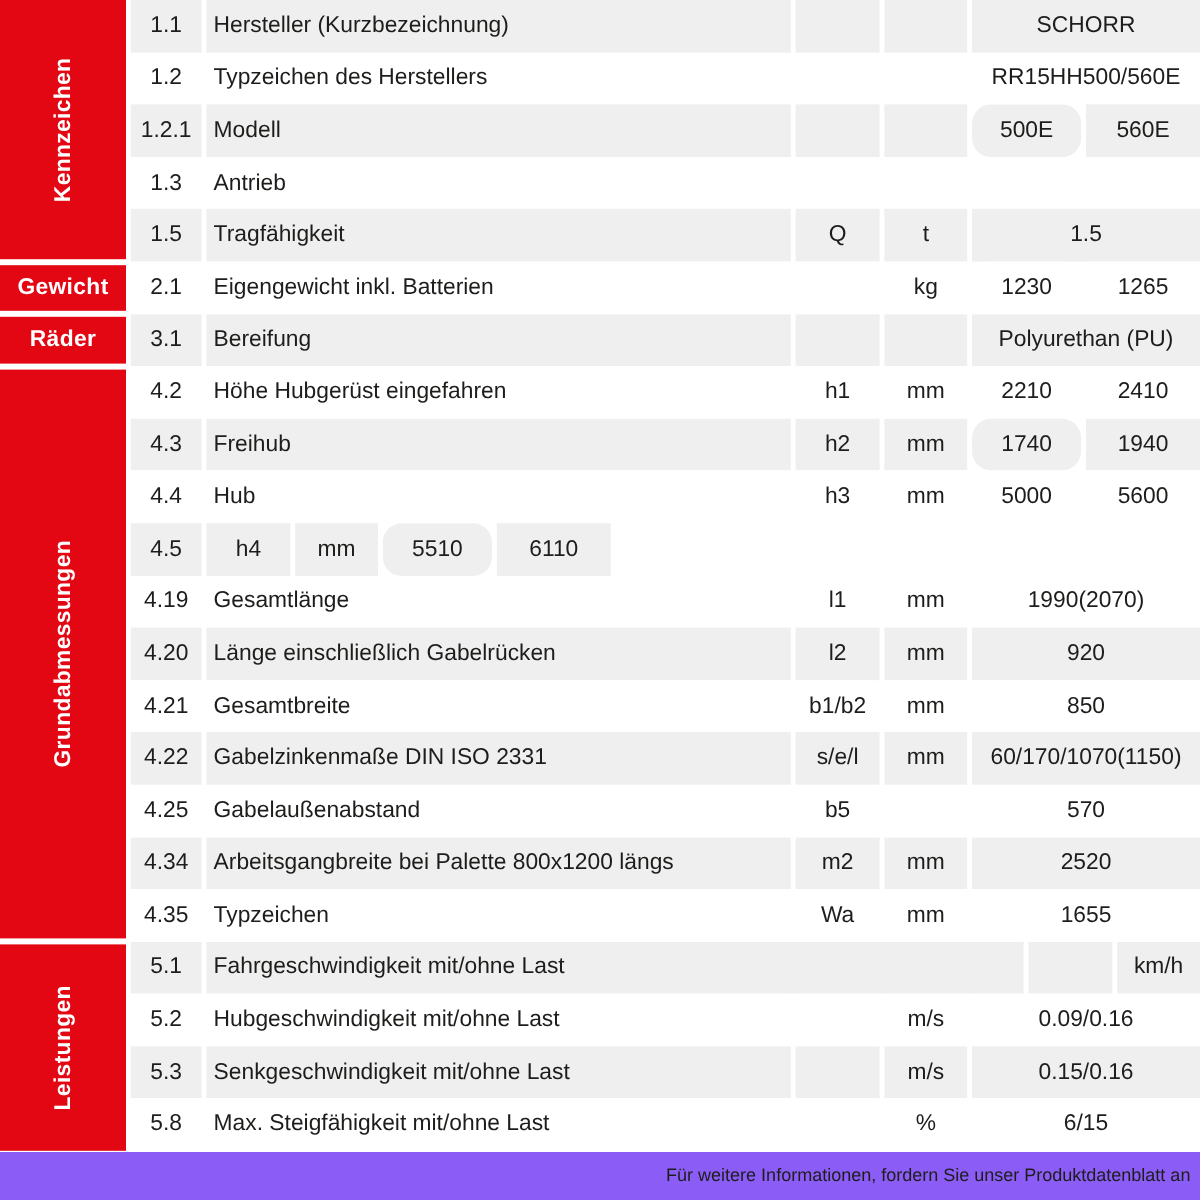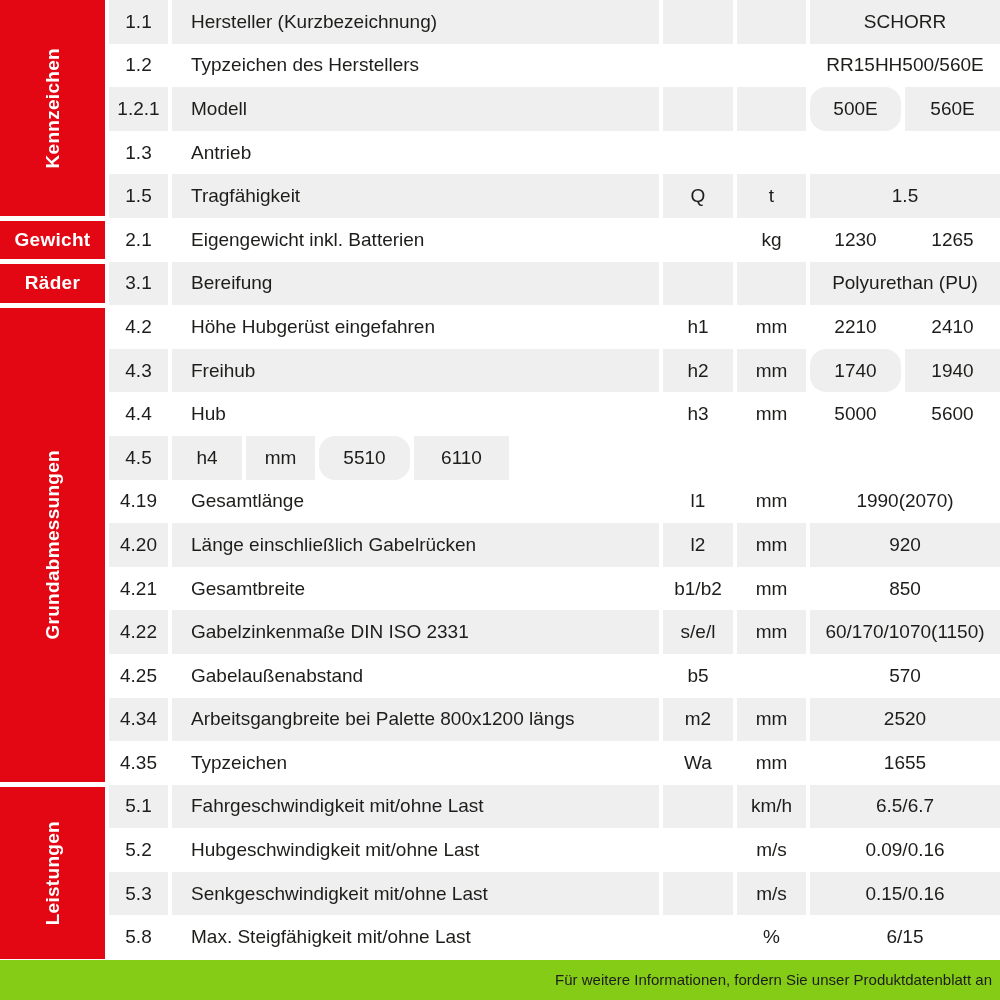--- a/index.html
+++ b/index.html
@@ -44,31 +44,31 @@
     display: flex;
     align-items: center;
     justify-content: center;
     font-size: 19px;
     background: #ffffff;
     white-space: nowrap;
     overflow: hidden;
   }
   .row.g .cell { background: #efefef; }
   .c-num  { width: 59px; flex: none; }
-  .c-desc { flex: 1; justify-content: flex-start; padding-left: 19px; }
+  .c-desc { flex: 1; justify-content: flex-start; padding-left: 6px; }
   .c-sym  { width: 70px; flex: none; }
   .c-unit { width: 69px; flex: none; }
   .c-val  { width: 190px; flex: none; }
   .c-val1 { width: 91px; flex: none; border-radius: 16px; }
   .c-val2 { width: 95px; flex: none; }
 
   
   .footer {
     flex: 1;
-    background: #84cc16;
+    background: #8b5cf6;
     display: flex;
     align-items: center;
     justify-content: flex-end;
     padding-right: 8px;
     font-size: 15px;
     margin-top: 0.8px;
   }
 </style>
 </head>
 <body>
@@ -242,21 +242,20 @@
         <div class="cell c-sym">Wa</div>
         <div class="cell c-unit">mm</div>
         <div class="cell c-val">1655</div>
       </div>
 
       <div class="row g">
         <div class="cell c-num">5.1</div>
         <div class="cell c-desc">Fahrgeschwindigkeit mit/ohne Last</div>
         <div class="cell c-sym"></div>
         <div class="cell c-unit">km/h</div>
-        <div class="cell c-val">6.5/6.7</div>
       </div>
 
       <div class="row">
         <div class="cell c-num">5.2</div>
         <div class="cell c-desc">Hubgeschwindigkeit mit/ohne Last</div>
         <div class="cell c-sym"></div>
         <div class="cell c-unit">m/s</div>
         <div class="cell c-val">0.09/0.16</div>
       </div>
 

